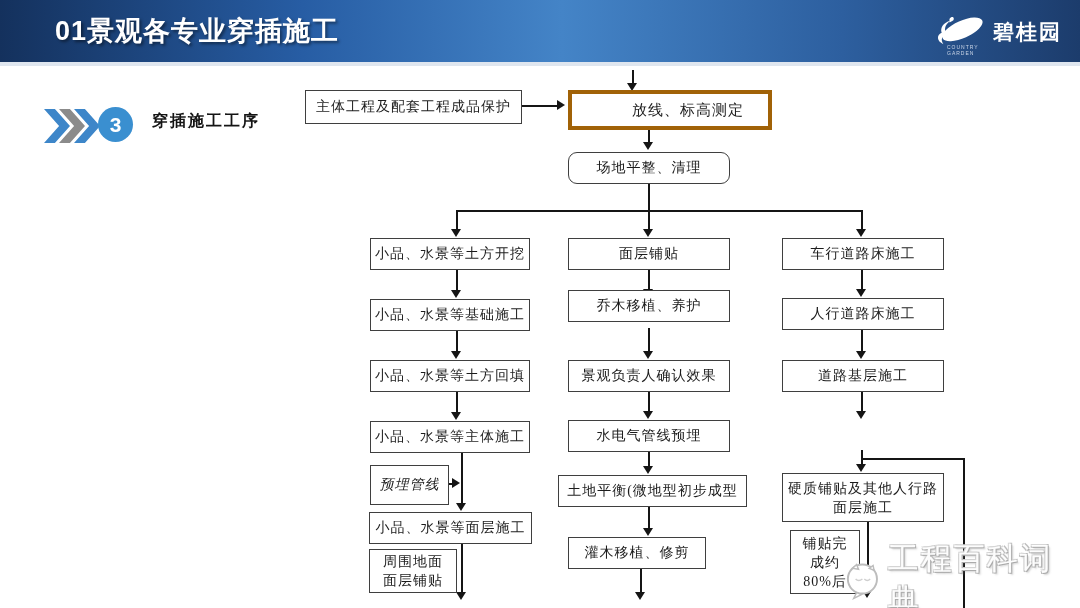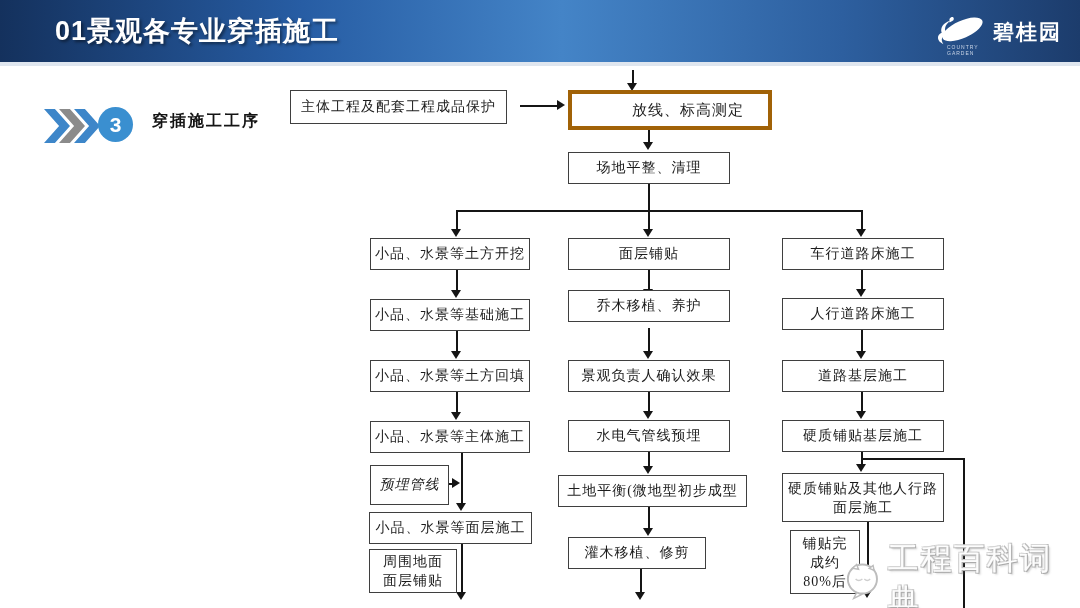--- a/index.html
+++ b/index.html
@@ -60,44 +60,43 @@
       <div id="brand-name">碧桂园</div>
     </div>
   </div>
 
   <div class="chev" style="left:44px;top:109px;background:#3d86c9;"></div>
   <div class="chev" style="left:59px;top:109px;background:#8b8b8b;"></div>
   <div class="chev" style="left:74px;top:109px;background:#3d86c9;"></div>
   <div id="sec-circle">3</div>
   <div id="sec-label">穿插施工工序</div>
 
-  <div class="box" style="left:290px;top:90px;width:215px;height:32px;">主体工程及配套工程成品保护</div>
+  <div class="box" style="left:305px;top:90px;width:215px;height:32px;">主体工程及配套工程成品保护</div>
   <div class="box bold" style="left:568px;top:90px;width:160px;height:32px;">放线、标高测定</div>
-  <div class="box" style="left:568px;top:152px;width:160px;height:30px;">场地平整、清理</div>
+  <div class="box" style="left:568px;top:152px;width:160px;height:30px;border-radius:9px;">场地平整、清理</div>
 
   <div class="box" style="left:370px;top:238px;width:158px;height:30px;">小品、水景等土方开挖</div>
   <div class="box" style="left:370px;top:299px;width:158px;height:30px;">小品、水景等基础施工</div>
   <div class="box" style="left:370px;top:360px;width:158px;height:30px;">小品、水景等土方回填</div>
   <div class="box" style="left:370px;top:421px;width:158px;height:30px;">小品、水景等主体施工</div>
   <div class="box" style="left:370px;top:465px;width:77px;height:38px;font-style:italic;">预埋管线</div>
   <div class="box" style="left:369px;top:512px;width:161px;height:30px;">小品、水景等面层施工</div>
   <div class="box pre" style="left:369px;top:549px;width:86px;height:42px;">周围地面
 面层铺贴</div>
 
   <div class="box" style="left:568px;top:238px;width:160px;height:30px;">面层铺贴</div>
   <div class="box" style="left:568px;top:290px;width:160px;height:30px;">乔木移植、养护</div>
   <div class="box" style="left:568px;top:360px;width:160px;height:30px;">景观负责人确认效果</div>
   <div class="box" style="left:568px;top:420px;width:160px;height:30px;">水电气管线预埋</div>
   <div class="box" style="left:558px;top:475px;width:187px;height:30px;">土地平衡(微地型初步成型</div>
   <div class="box" style="left:568px;top:537px;width:136px;height:30px;">灌木移植、修剪</div>
 
   <div class="box" style="left:782px;top:238px;width:160px;height:30px;">车行道路床施工</div>
   <div class="box" style="left:782px;top:298px;width:160px;height:30px;">人行道路床施工</div>
   <div class="box" style="left:782px;top:360px;width:160px;height:30px;">道路基层施工</div>
-  <div class="box" style="left:782px;top:420px;width:160px;height:30px;">硬质铺贴基层施工</div>
   <div class="box pre" style="left:782px;top:473px;width:160px;height:47px;">硬质铺贴及其他人行路
 面层施工</div>
   <div class="box pre" style="left:790px;top:530px;width:68px;height:62px;font-size:14px;">铺贴完
 成约
 80%后</div>
 
   <div class="vline" style="left:632px;top:70px;height:14px;"></div>
   <div class="arrd" style="left:627px;top:83px;"></div>
 
   <div class="hline" style="left:520px;top:105px;width:38px;"></div>

